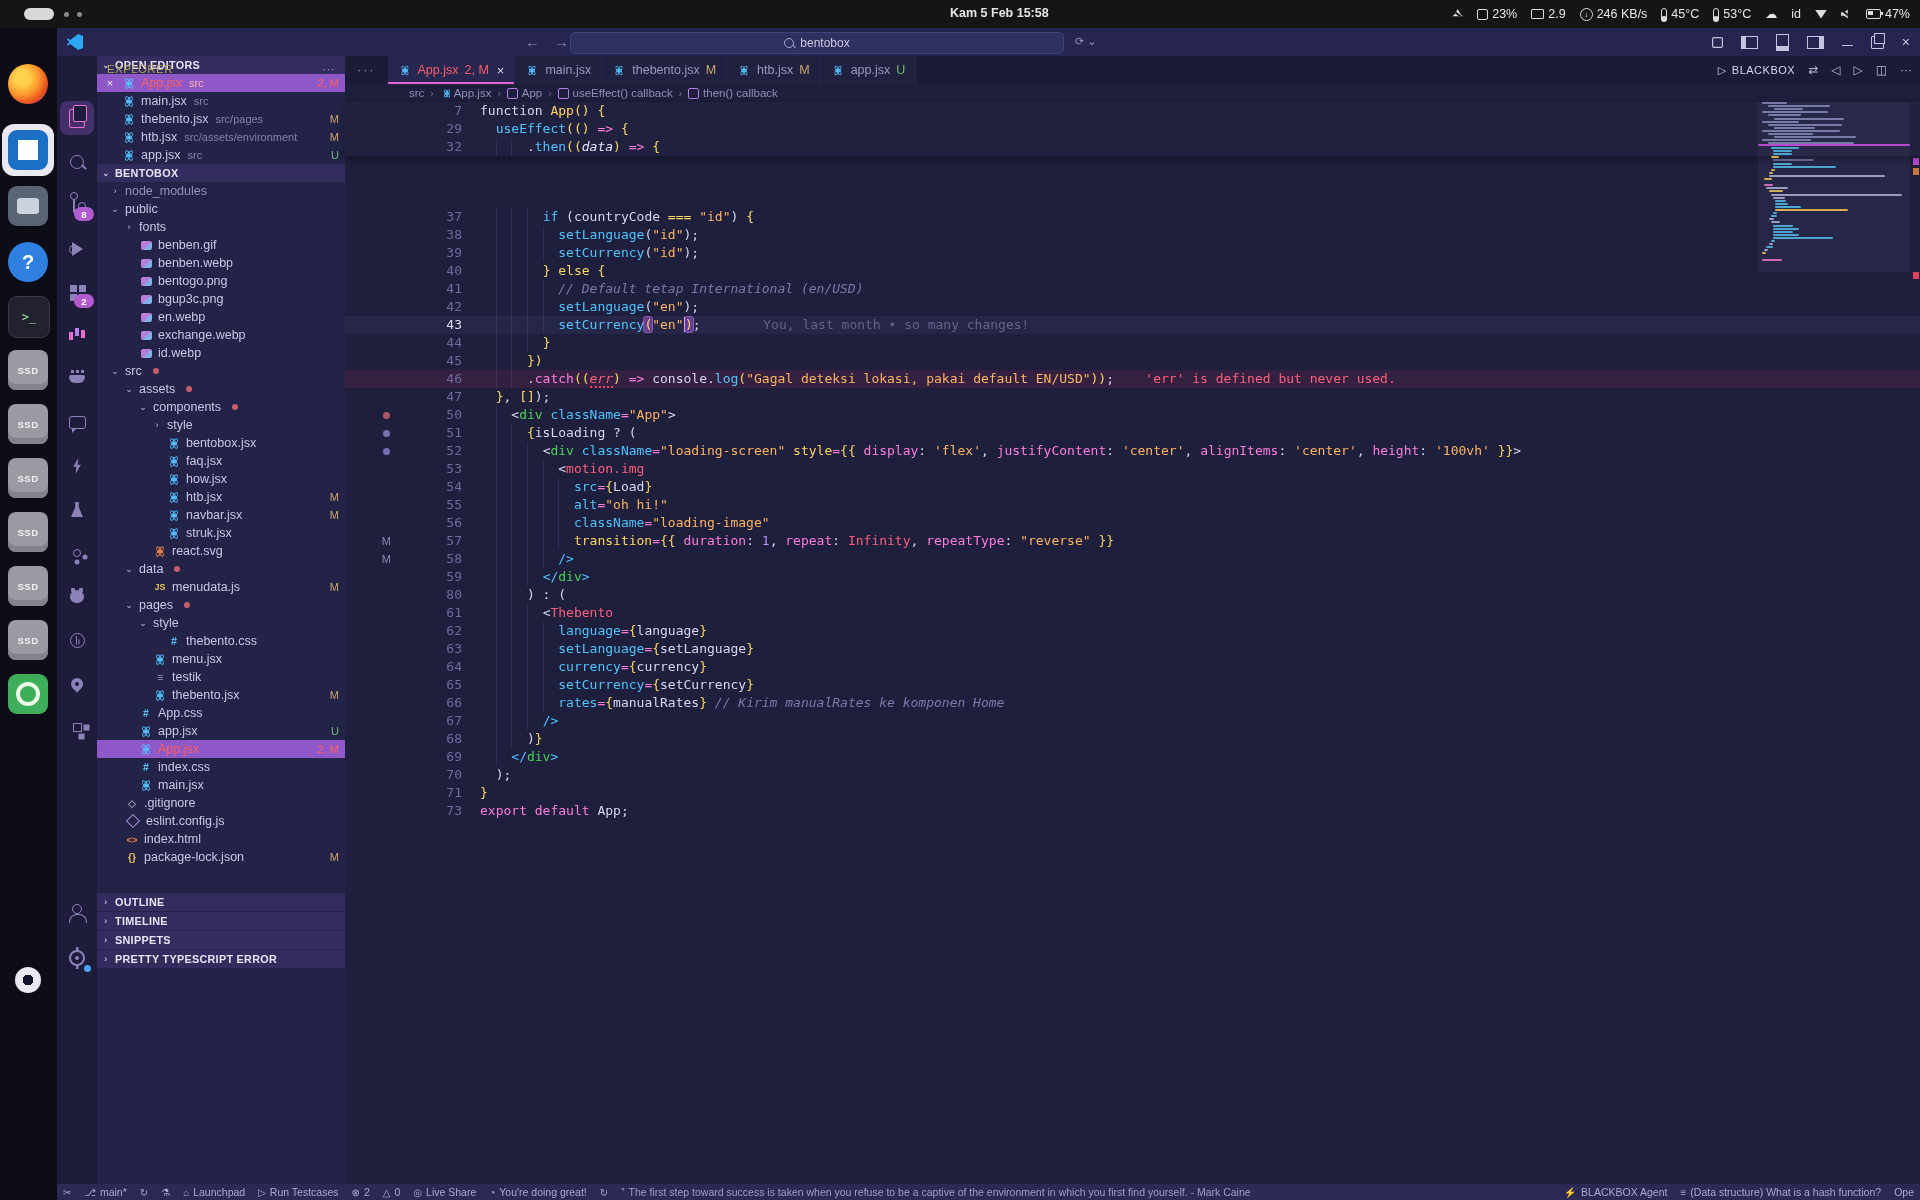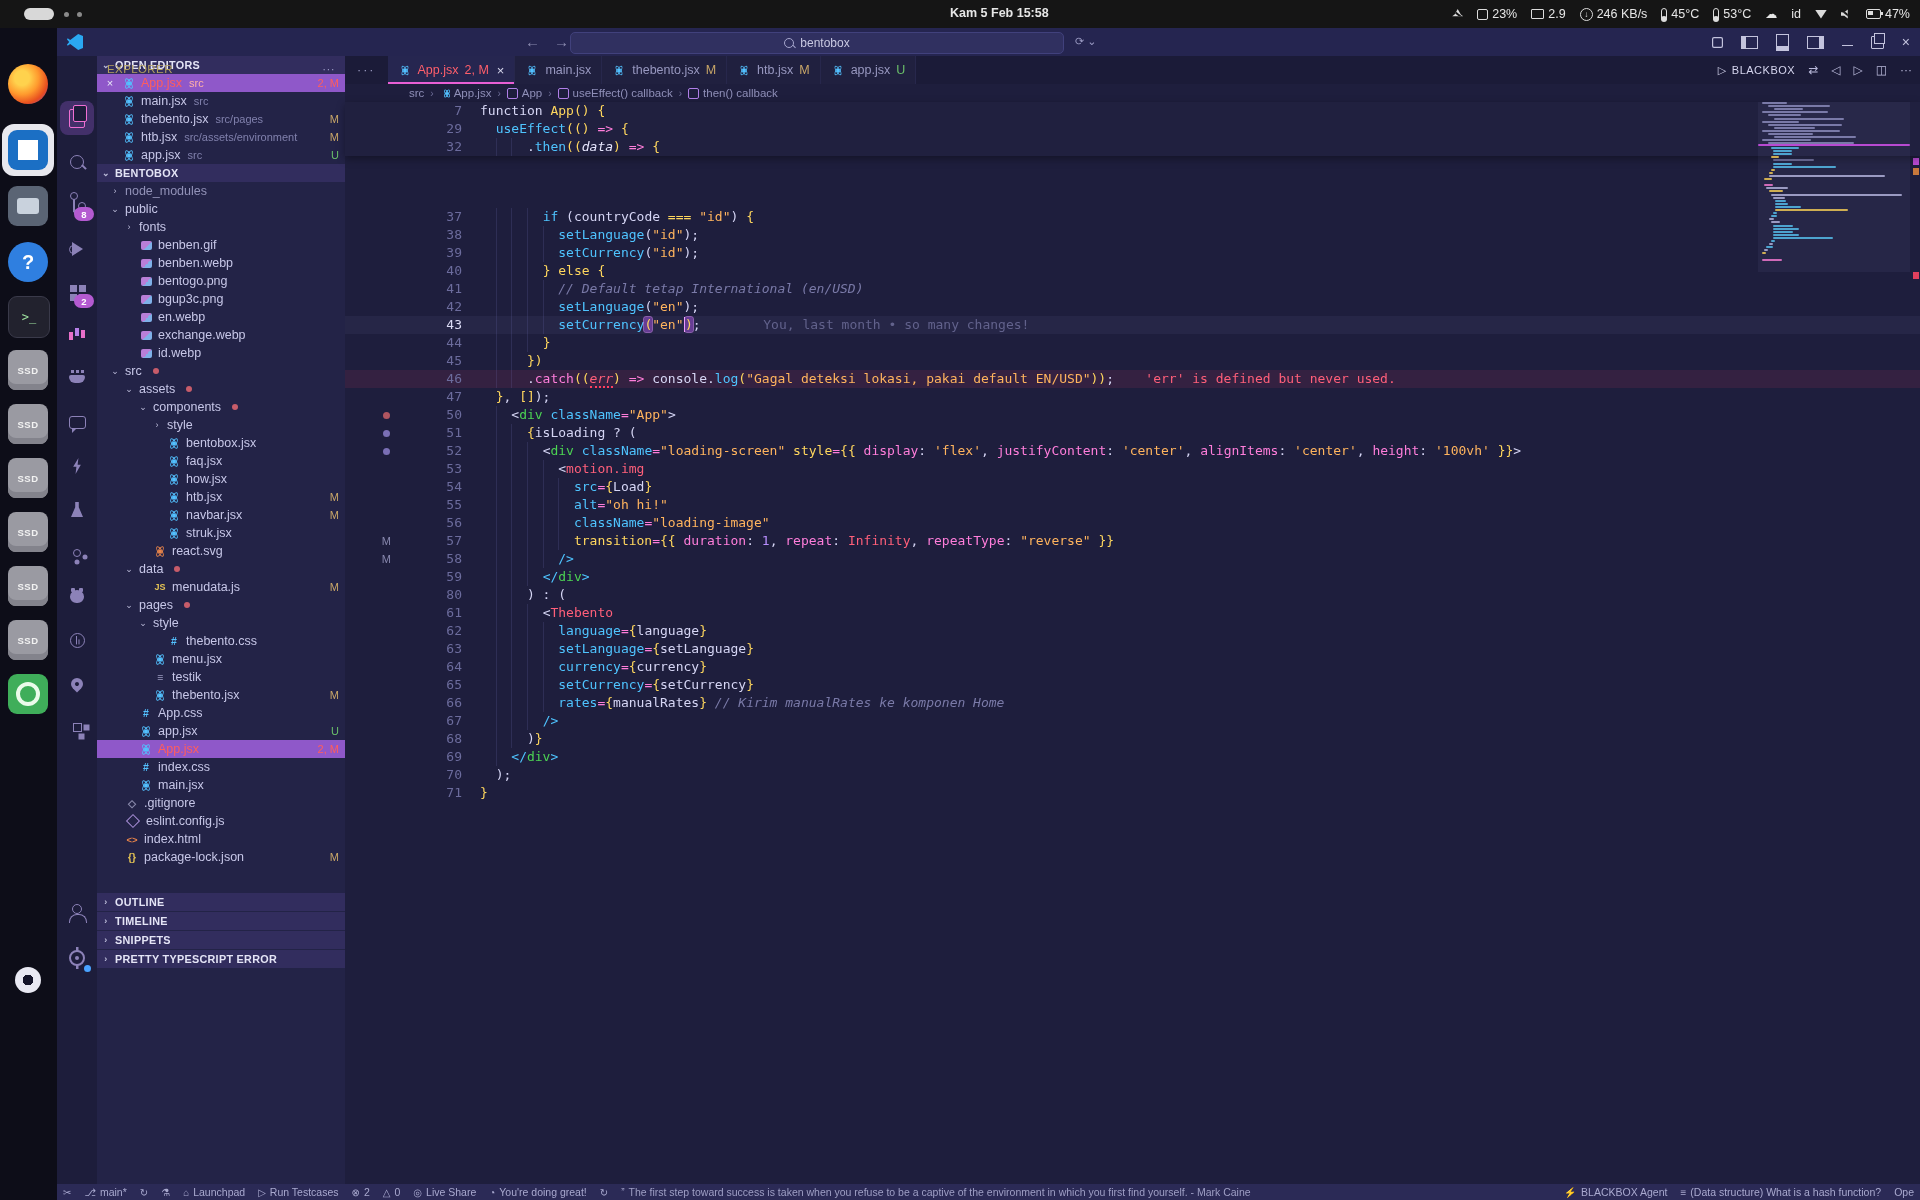--- a/index.html
+++ b/index.html
@@ -710,20 +710,21 @@
         <div class="cline"><div class="dec"></div><div class="lnum">62</div><div class="code"><i class="guide" style="left: calc(2ch + 18px);"></i><i class="guide" style="left: calc(4ch + 18px);"></i><i class="guide" style="left: calc(6ch + 18px);"></i><i class="guide" style="left: calc(8ch + 18px);"></i><span class="tk-w">          </span><span class="tk-c">language</span><span class="tk-p">=</span><span class="tk-y">{</span><span class="tk-w">language</span><span class="tk-y">}</span></div></div>
         <div class="cline"><div class="dec"></div><div class="lnum">63</div><div class="code"><i class="guide" style="left: calc(2ch + 18px);"></i><i class="guide" style="left: calc(4ch + 18px);"></i><i class="guide" style="left: calc(6ch + 18px);"></i><i class="guide" style="left: calc(8ch + 18px);"></i><span class="tk-w">          </span><span class="tk-c">setLanguage</span><span class="tk-p">=</span><span class="tk-y">{</span><span class="tk-w">setLanguage</span><span class="tk-y">}</span></div></div>
         <div class="cline"><div class="dec"></div><div class="lnum">64</div><div class="code"><i class="guide" style="left: calc(2ch + 18px);"></i><i class="guide" style="left: calc(4ch + 18px);"></i><i class="guide" style="left: calc(6ch + 18px);"></i><i class="guide" style="left: calc(8ch + 18px);"></i><span class="tk-w">          </span><span class="tk-c">currency</span><span class="tk-p">=</span><span class="tk-y">{</span><span class="tk-w">currency</span><span class="tk-y">}</span></div></div>
         <div class="cline"><div class="dec"></div><div class="lnum">65</div><div class="code"><i class="guide" style="left: calc(2ch + 18px);"></i><i class="guide" style="left: calc(4ch + 18px);"></i><i class="guide" style="left: calc(6ch + 18px);"></i><i class="guide" style="left: calc(8ch + 18px);"></i><span class="tk-w">          </span><span class="tk-c">setCurrency</span><span class="tk-p">=</span><span class="tk-y">{</span><span class="tk-w">setCurrency</span><span class="tk-y">}</span></div></div>
         <div class="cline"><div class="dec"></div><div class="lnum">66</div><div class="code"><i class="guide" style="left: calc(2ch + 18px);"></i><i class="guide" style="left: calc(4ch + 18px);"></i><i class="guide" style="left: calc(6ch + 18px);"></i><i class="guide" style="left: calc(8ch + 18px);"></i><span class="tk-w">          </span><span class="tk-c">rates</span><span class="tk-p">=</span><span class="tk-y">{</span><span class="tk-w">manualRates</span><span class="tk-y">}</span><span class="tk-m"> // Kirim manualRates ke komponen Home</span></div></div>
         <div class="cline"><div class="dec"></div><div class="lnum">67</div><div class="code"><i class="guide" style="left: calc(2ch + 18px);"></i><i class="guide" style="left: calc(4ch + 18px);"></i><i class="guide" style="left: calc(6ch + 18px);"></i><span class="tk-w">        </span><span class="tk-c">/&gt;</span></div></div>
         <div class="cline"><div class="dec"></div><div class="lnum">68</div><div class="code"><i class="guide" style="left: calc(2ch + 18px);"></i><i class="guide" style="left: calc(4ch + 18px);"></i><span class="tk-w">      </span><span class="tk-w">)</span><span class="tk-y">}</span></div></div>
         <div class="cline"><div class="dec"></div><div class="lnum">69</div><div class="code"><i class="guide" style="left: calc(2ch + 18px);"></i><span class="tk-w">    </span><span class="tk-c">&lt;/</span><span class="tk-g">div</span><span class="tk-c">&gt;</span></div></div>
         <div class="cline"><div class="dec"></div><div class="lnum">70</div><div class="code"><span class="tk-w">  </span><span class="tk-w">);</span></div></div>
         <div class="cline"><div class="dec"></div><div class="lnum">71</div><div class="code"><span class="tk-y">}</span></div></div>
+        <div class="cline"><div class="dec"></div><div class="lnum">73</div><div class="code"><span class="tk-p">export</span><span class="tk-w"> </span><span class="tk-p">default</span><span class="tk-w"> App;</span></div></div>
       </div>
     <div id="sticky">
         <div class="cline"><div class="dec"></div><div class="lnum">7</div><div class="code"><span class="tk-w">function </span><span class="tk-y">App()</span><span class="tk-w"> </span><span class="tk-y">{</span></div></div>
         <div class="cline"><div class="dec"></div><div class="lnum">29</div><div class="code"><span class="tk-w">  </span><span class="tk-c">useEffect</span><span class="tk-y">(()</span><span class="tk-w"> </span><span class="tk-p">=&gt;</span><span class="tk-w"> </span><span class="tk-y">{</span></div></div>
         <div class="cline"><div class="dec"></div><div class="lnum">32</div><div class="code"><i class="guide" style="left: calc(2ch + 18px);"></i><i class="guide" style="left: calc(4ch + 18px);"></i><span class="tk-w">      </span><span class="tk-w">.</span><span class="tk-c">then</span><span class="tk-y">((</span><span class="tk-i">data</span><span class="tk-y">)</span><span class="tk-w"> </span><span class="tk-p">=&gt;</span><span class="tk-w"> </span><span class="tk-y">{</span></div></div>
       </div>
   </div>
   <div id="minimap">
       <div class="slider"></div>
       <div class="mm-bar" style="top: 0px; left: 4px; width: 25px; background: rgb(122, 122, 168);"></div>

